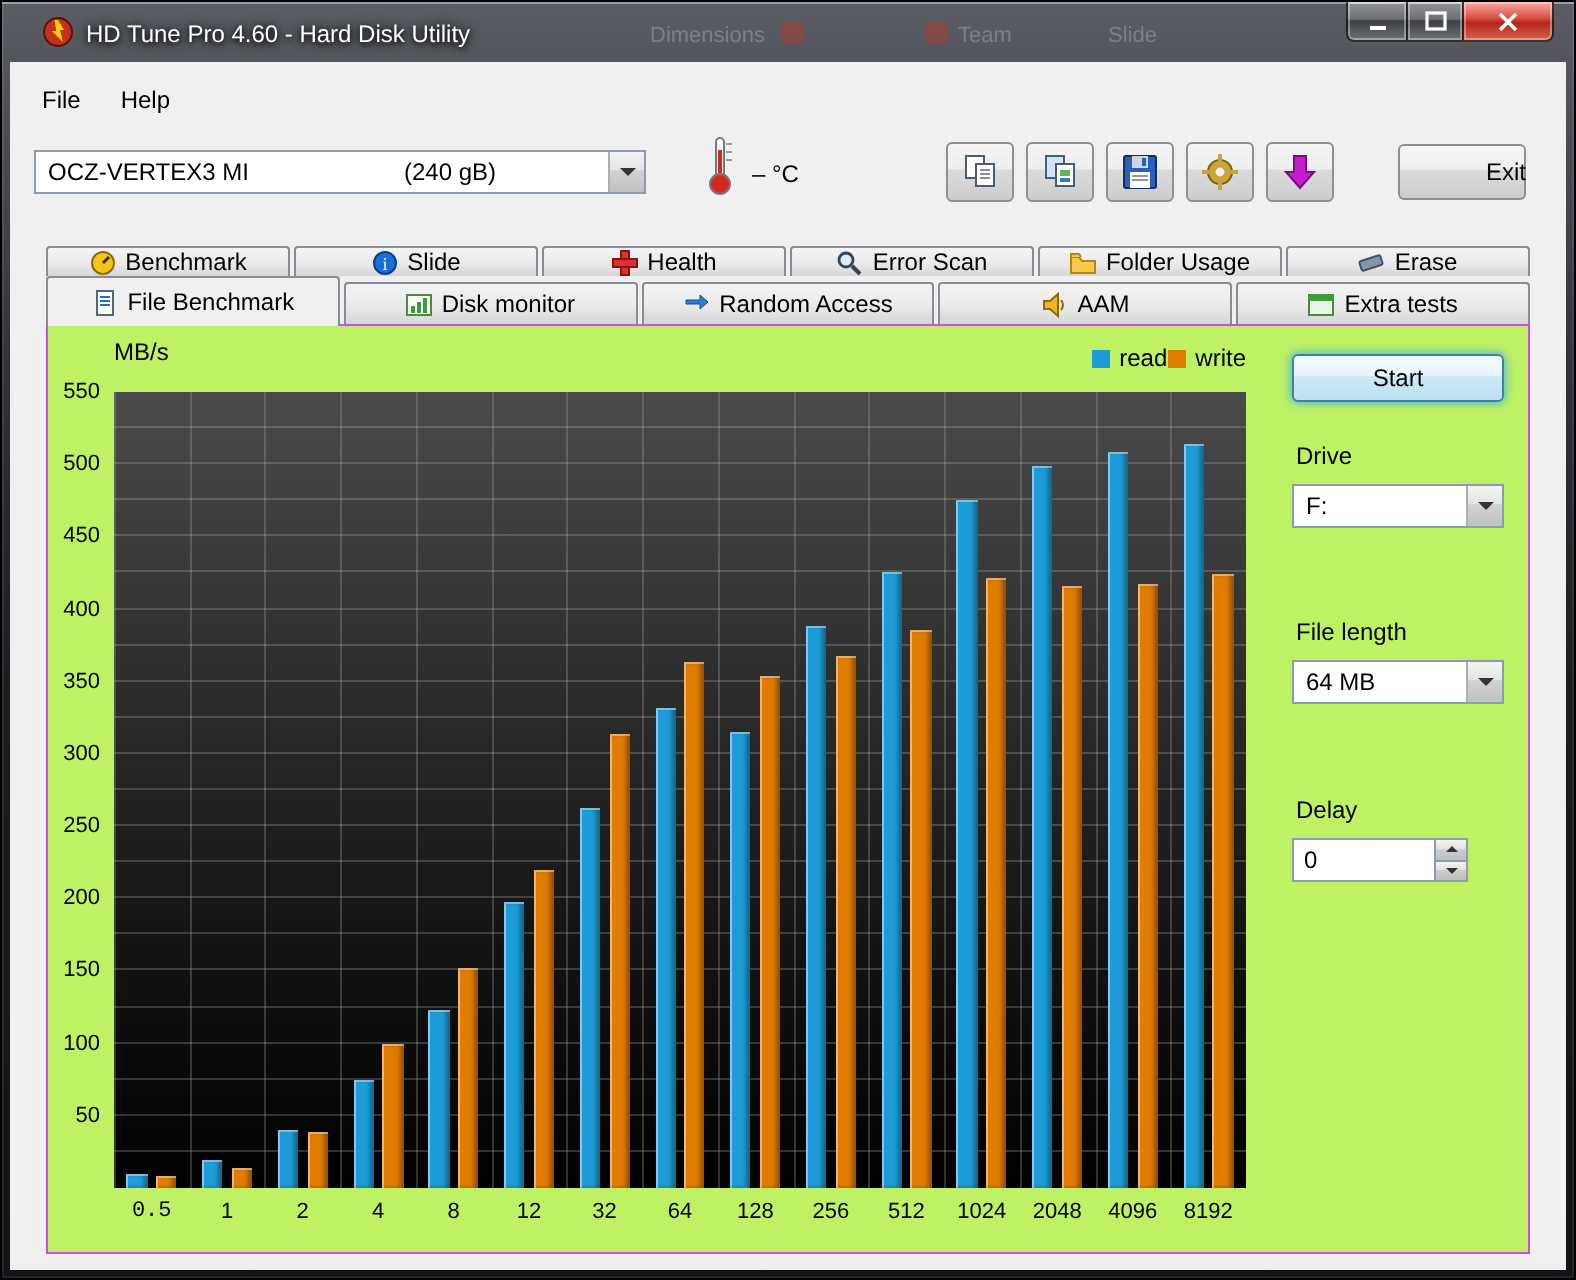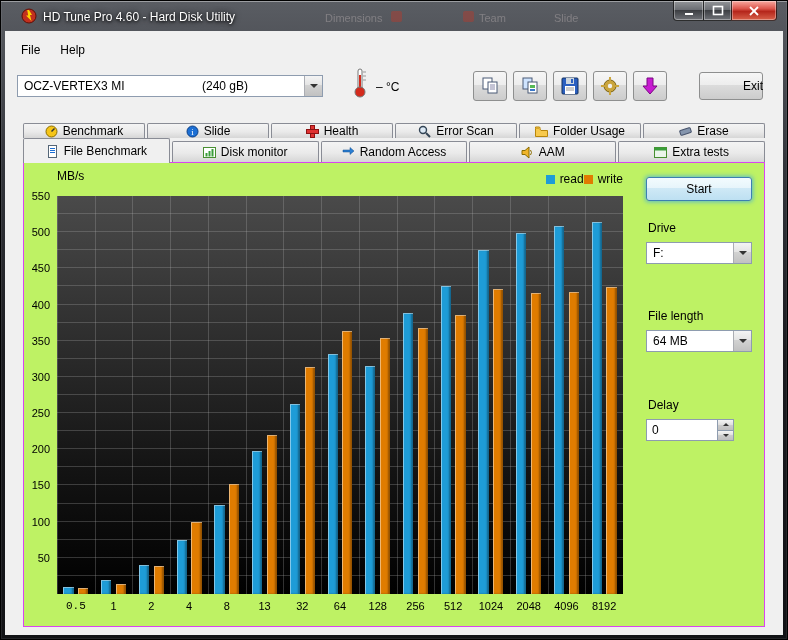--- a/index.html
+++ b/index.html
@@ -410,21 +410,21 @@
           <div class="bar" style="left: 83.7333%; width: 1.8%; height: 75.6364%; background: rgb(224, 124, 0);"></div>
           <div class="bar" style="left: 90.4%; width: 1.8%; height: 76%; background: rgb(224, 124, 0);"></div>
           <div class="bar" style="left: 97.0667%; width: 1.8%; height: 77.0909%; background: rgb(224, 124, 0);"></div>
         </div>
       <div class="xlabels">
           <span style="left: 0%; width: 6.66667%; font-family: Liberation Mono, monospace;">0.5</span>
           <span style="left: 6.66667%; width: 6.66667%;">1</span>
           <span style="left: 13.3333%; width: 6.66667%;">2</span>
           <span style="left: 20%; width: 6.66667%;">4</span>
           <span style="left: 26.6667%; width: 6.66667%;">8</span>
-          <span style="left: 33.3333%; width: 6.66667%;">13</span>
+          <span style="left: 33.3333%; width: 6.66667%;">12</span>
           <span style="left: 40%; width: 6.66667%;">32</span>
           <span style="left: 46.6667%; width: 6.66667%;">64</span>
           <span style="left: 53.3333%; width: 6.66667%;">128</span>
           <span style="left: 60%; width: 6.66667%;">256</span>
           <span style="left: 66.6667%; width: 6.66667%;">512</span>
           <span style="left: 73.3333%; width: 6.66667%;">1024</span>
           <span style="left: 80%; width: 6.66667%;">2048</span>
           <span style="left: 86.6667%; width: 6.66667%;">4096</span>
           <span style="left: 93.3333%; width: 6.66667%;">8192</span>
         </div>

